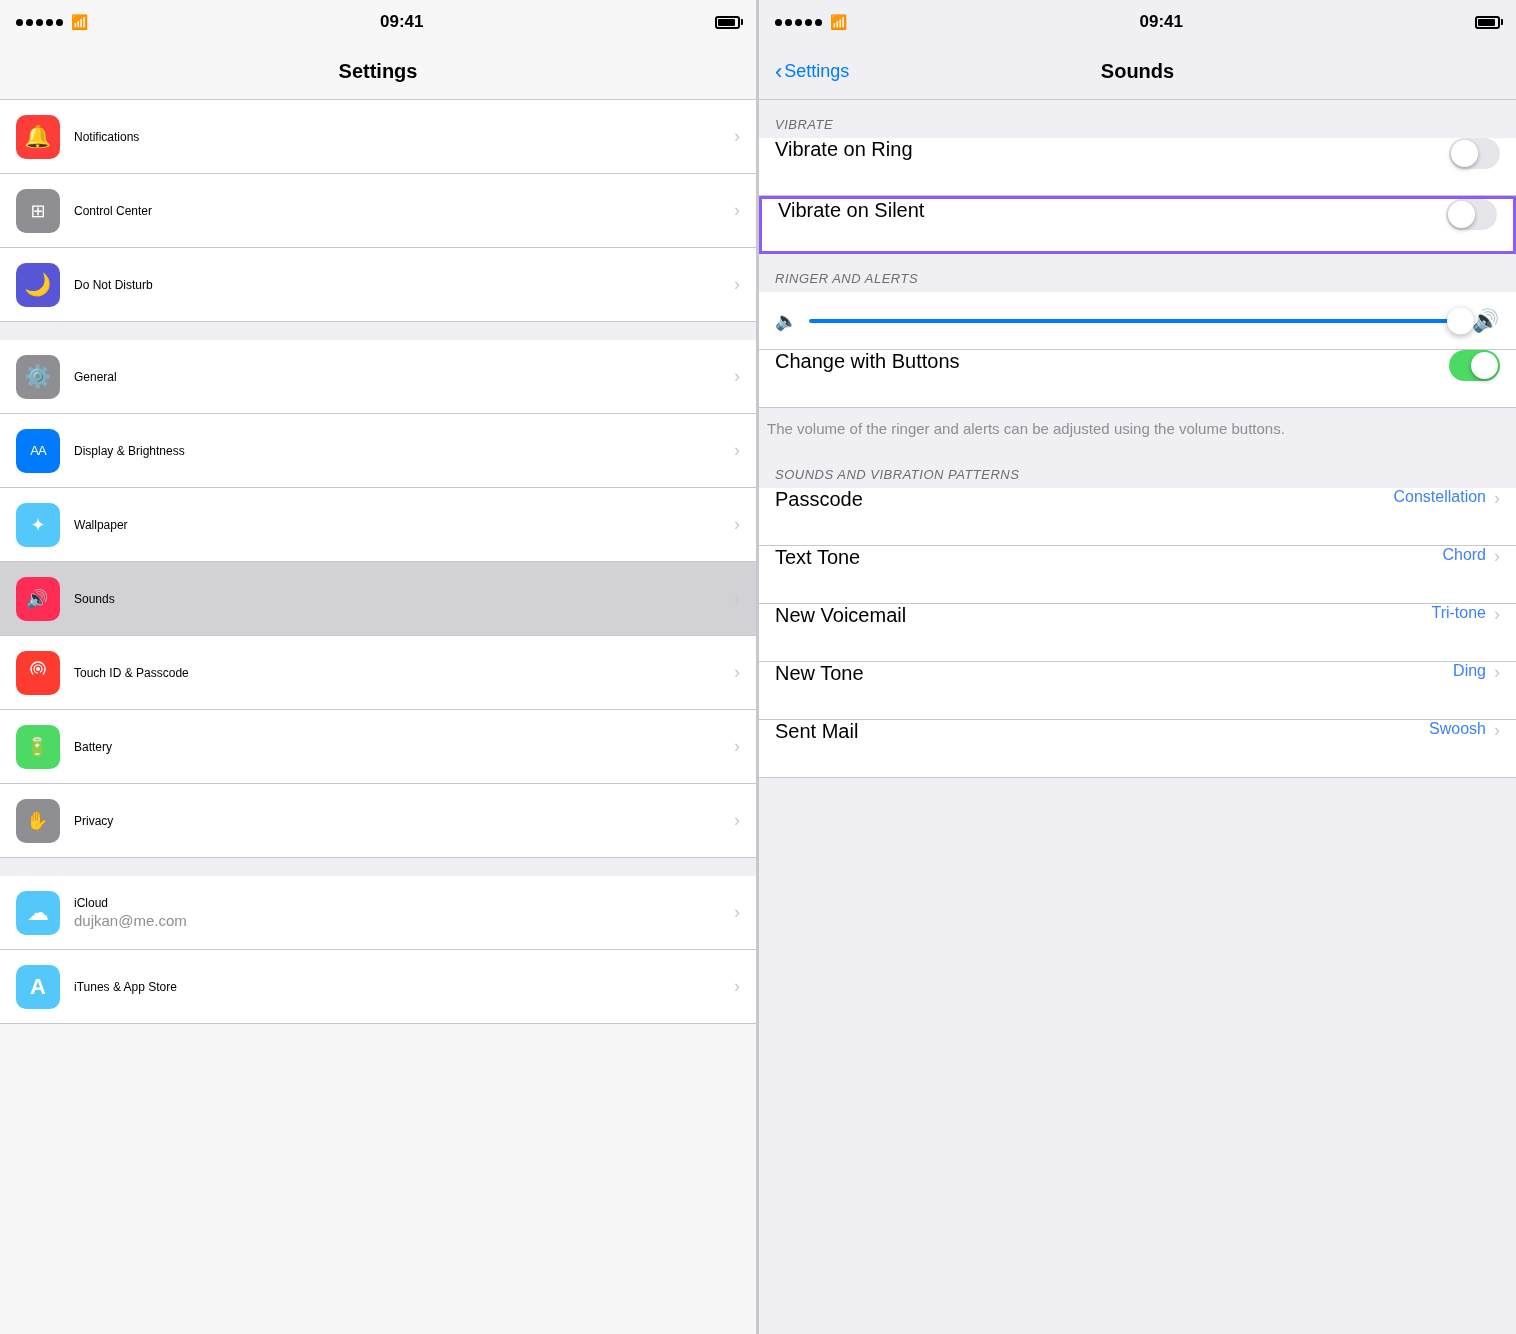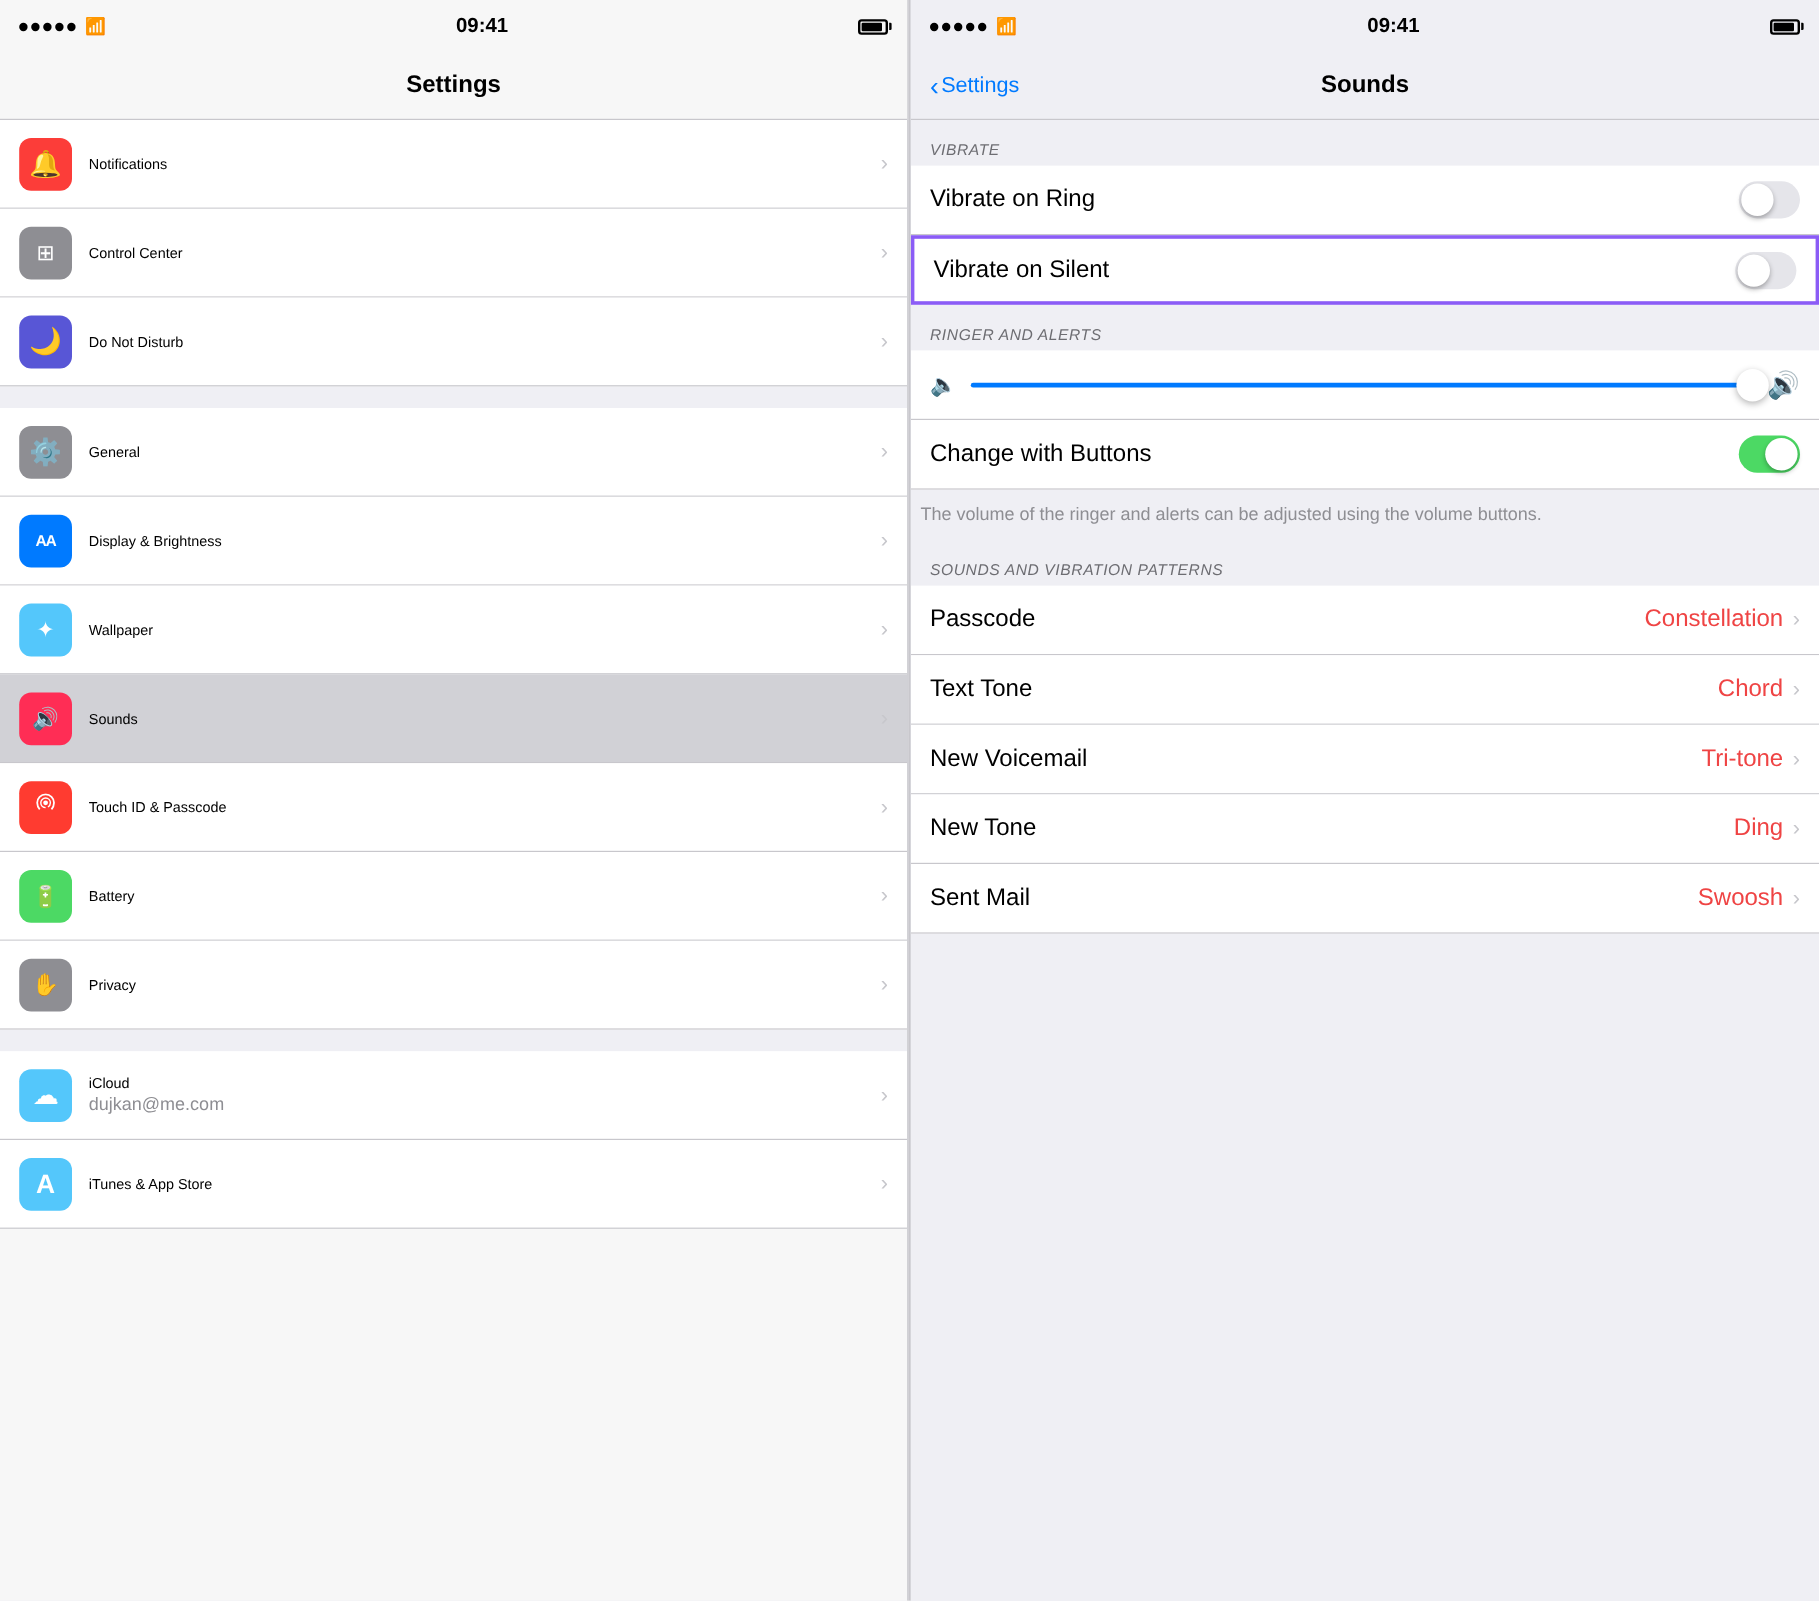--- a/index.html
+++ b/index.html
@@ -227,39 +227,38 @@
       color: #6d6d72;
       letter-spacing: 0.5px;
       text-transform: uppercase;
       font-style: italic;
     }
 
     .sounds-row {
       height: 58px;
       background: #fff;
       display: flex;
-      align-items: center;
       padding: 0 16px;
       border-bottom: 1px solid #c8c7cc;
       cursor: pointer;
       position: relative;
     }
     .sounds-row.highlighted {
       border: 3px solid #e53935;
     }
 
     .sounds-row-label {
       font-size: 20px;
       color: #000;
       flex: 1;
     }
 
     .sounds-row-value {
-      font-size: 20px;
-      color: #ef4444;
+      font-size: 16px;
+      color: #3b82f6;
       margin-right: 8px;
     }
 
     .sounds-row-chevron {
       color: #c7c7cc;
       font-size: 18px;
     }
 
     
     .toggle {
@@ -405,21 +404,21 @@
 
     <div>
       <div class="settings-row">
         <div class="row-icon icon-dark-gray">⚙️</div>
         <div class="row-text">
           <div class="row-label">General</div>
         </div>
         <div class="row-chevron">›</div>
       </div>
       <div class="settings-row">
-        <div class="row-icon icon-blue" style="font-size:13px; font-weight:700; letter-spacing:-1px;">AA</div>
+        <div class="row-icon icon-blue" style="font-size:13px; font-weight:400; letter-spacing:-1px;">AA</div>
         <div class="row-text">
           <div class="row-label">Display &amp; Brightness</div>
         </div>
         <div class="row-chevron">›</div>
       </div>
       <div class="settings-row">
         <div class="row-icon icon-light-blue" style="font-size:18px;">✦</div>
         <div class="row-text">
           <div class="row-label">Wallpaper</div>
         </div>

